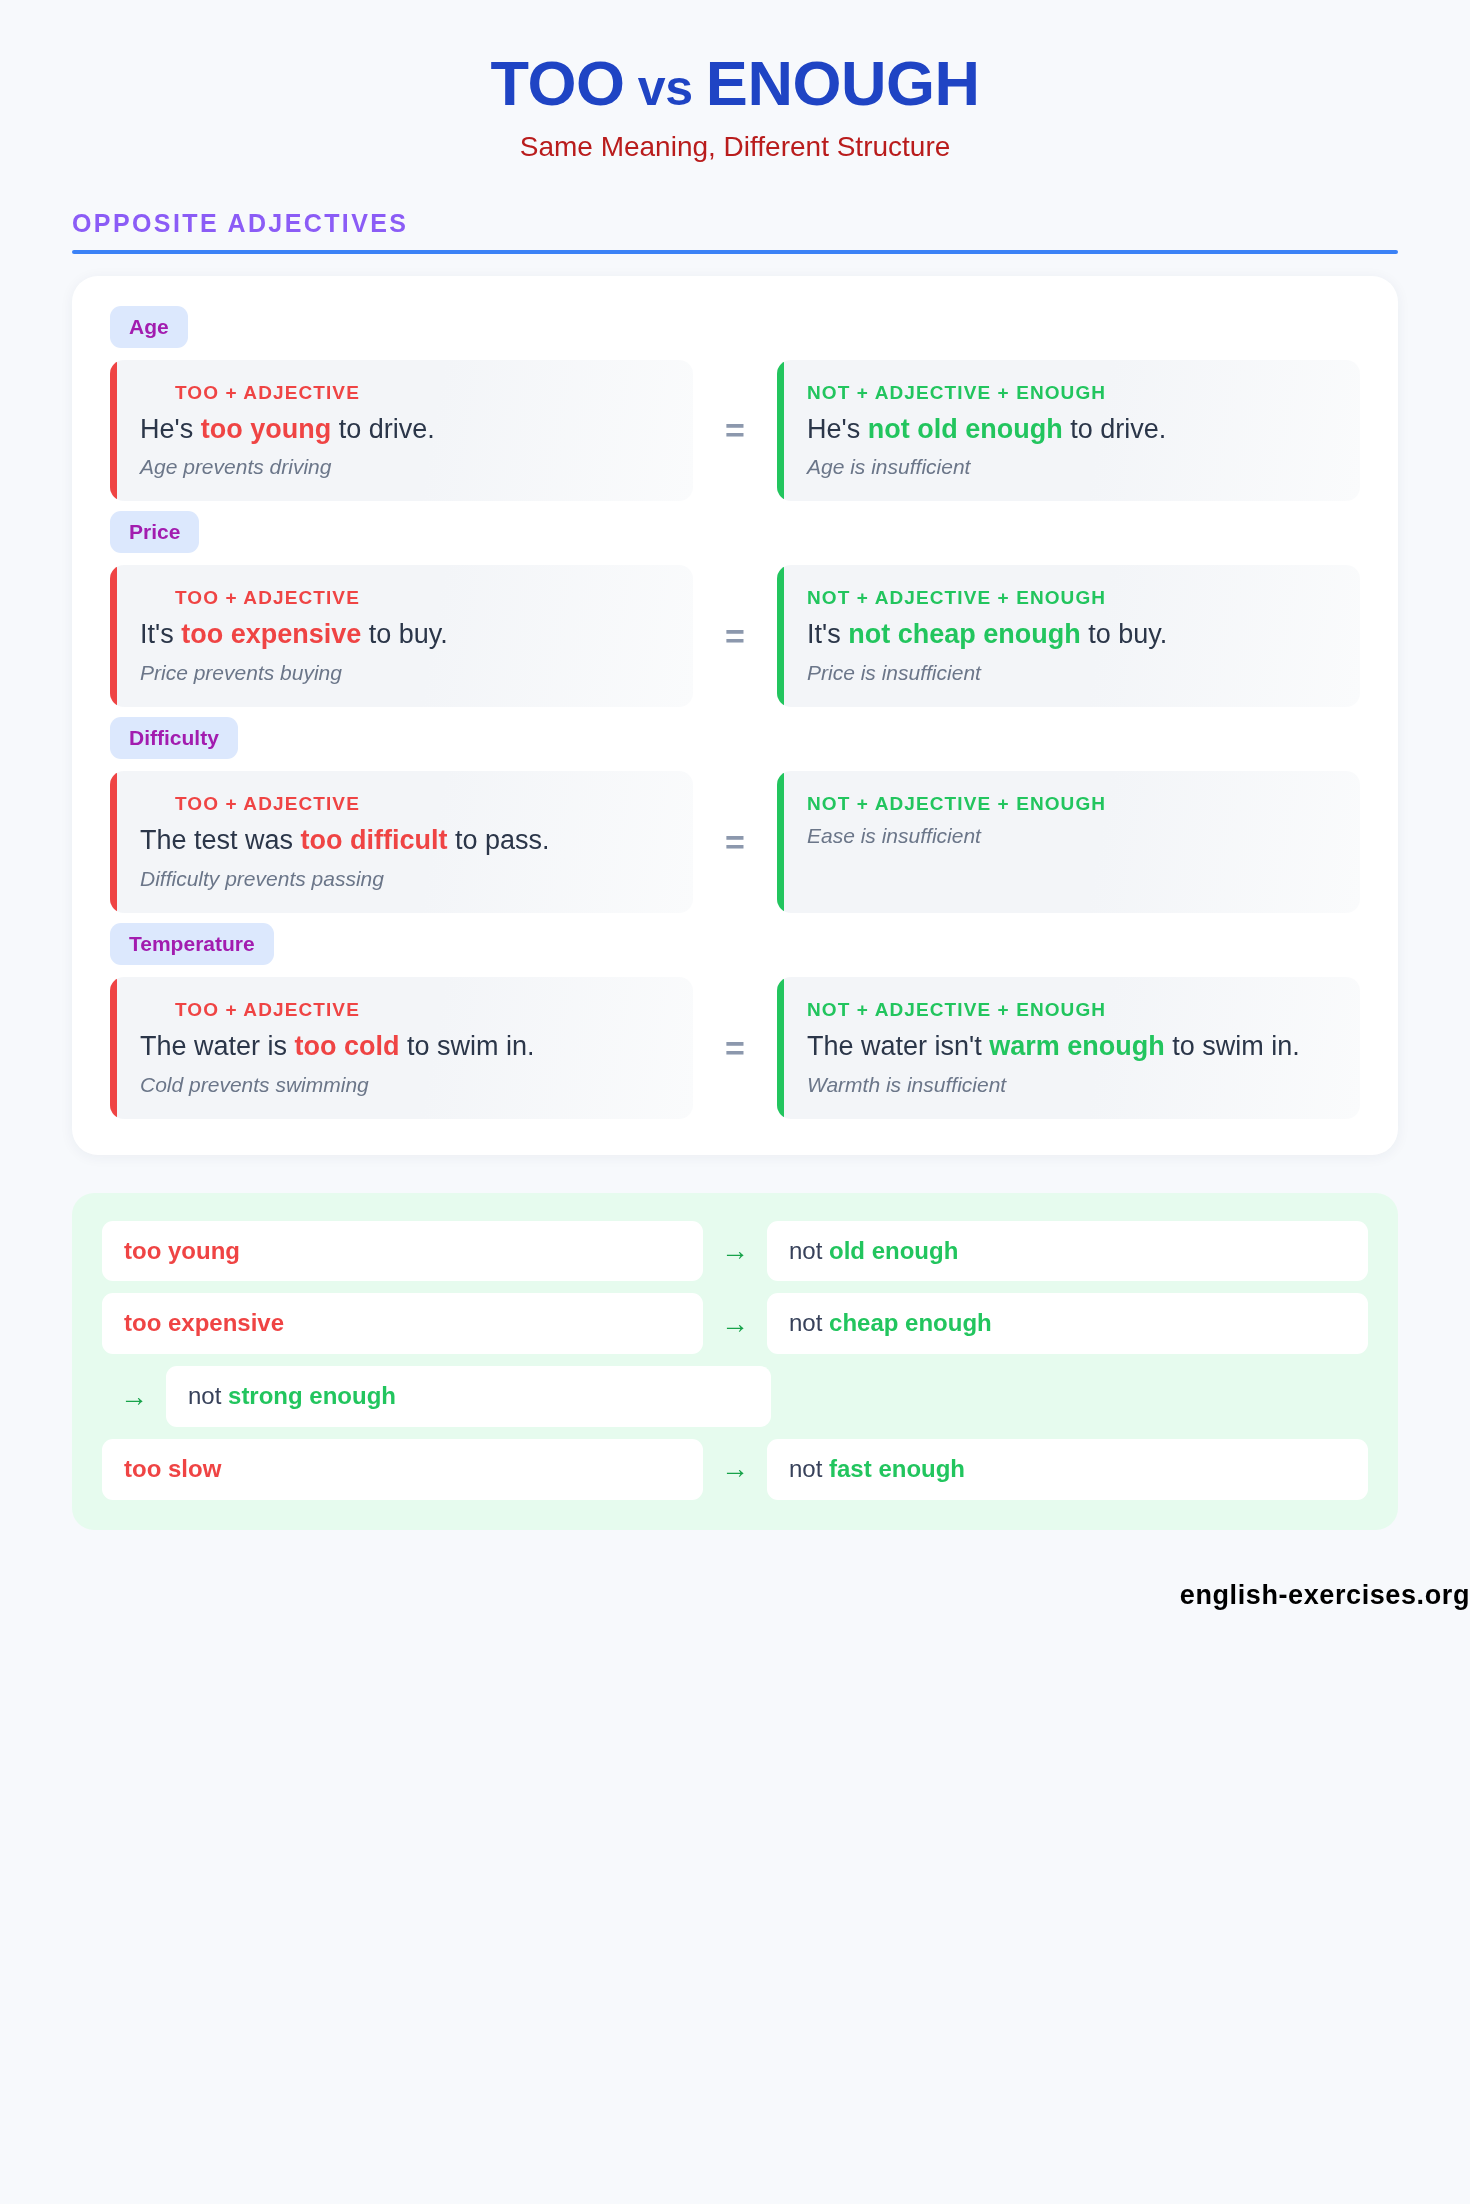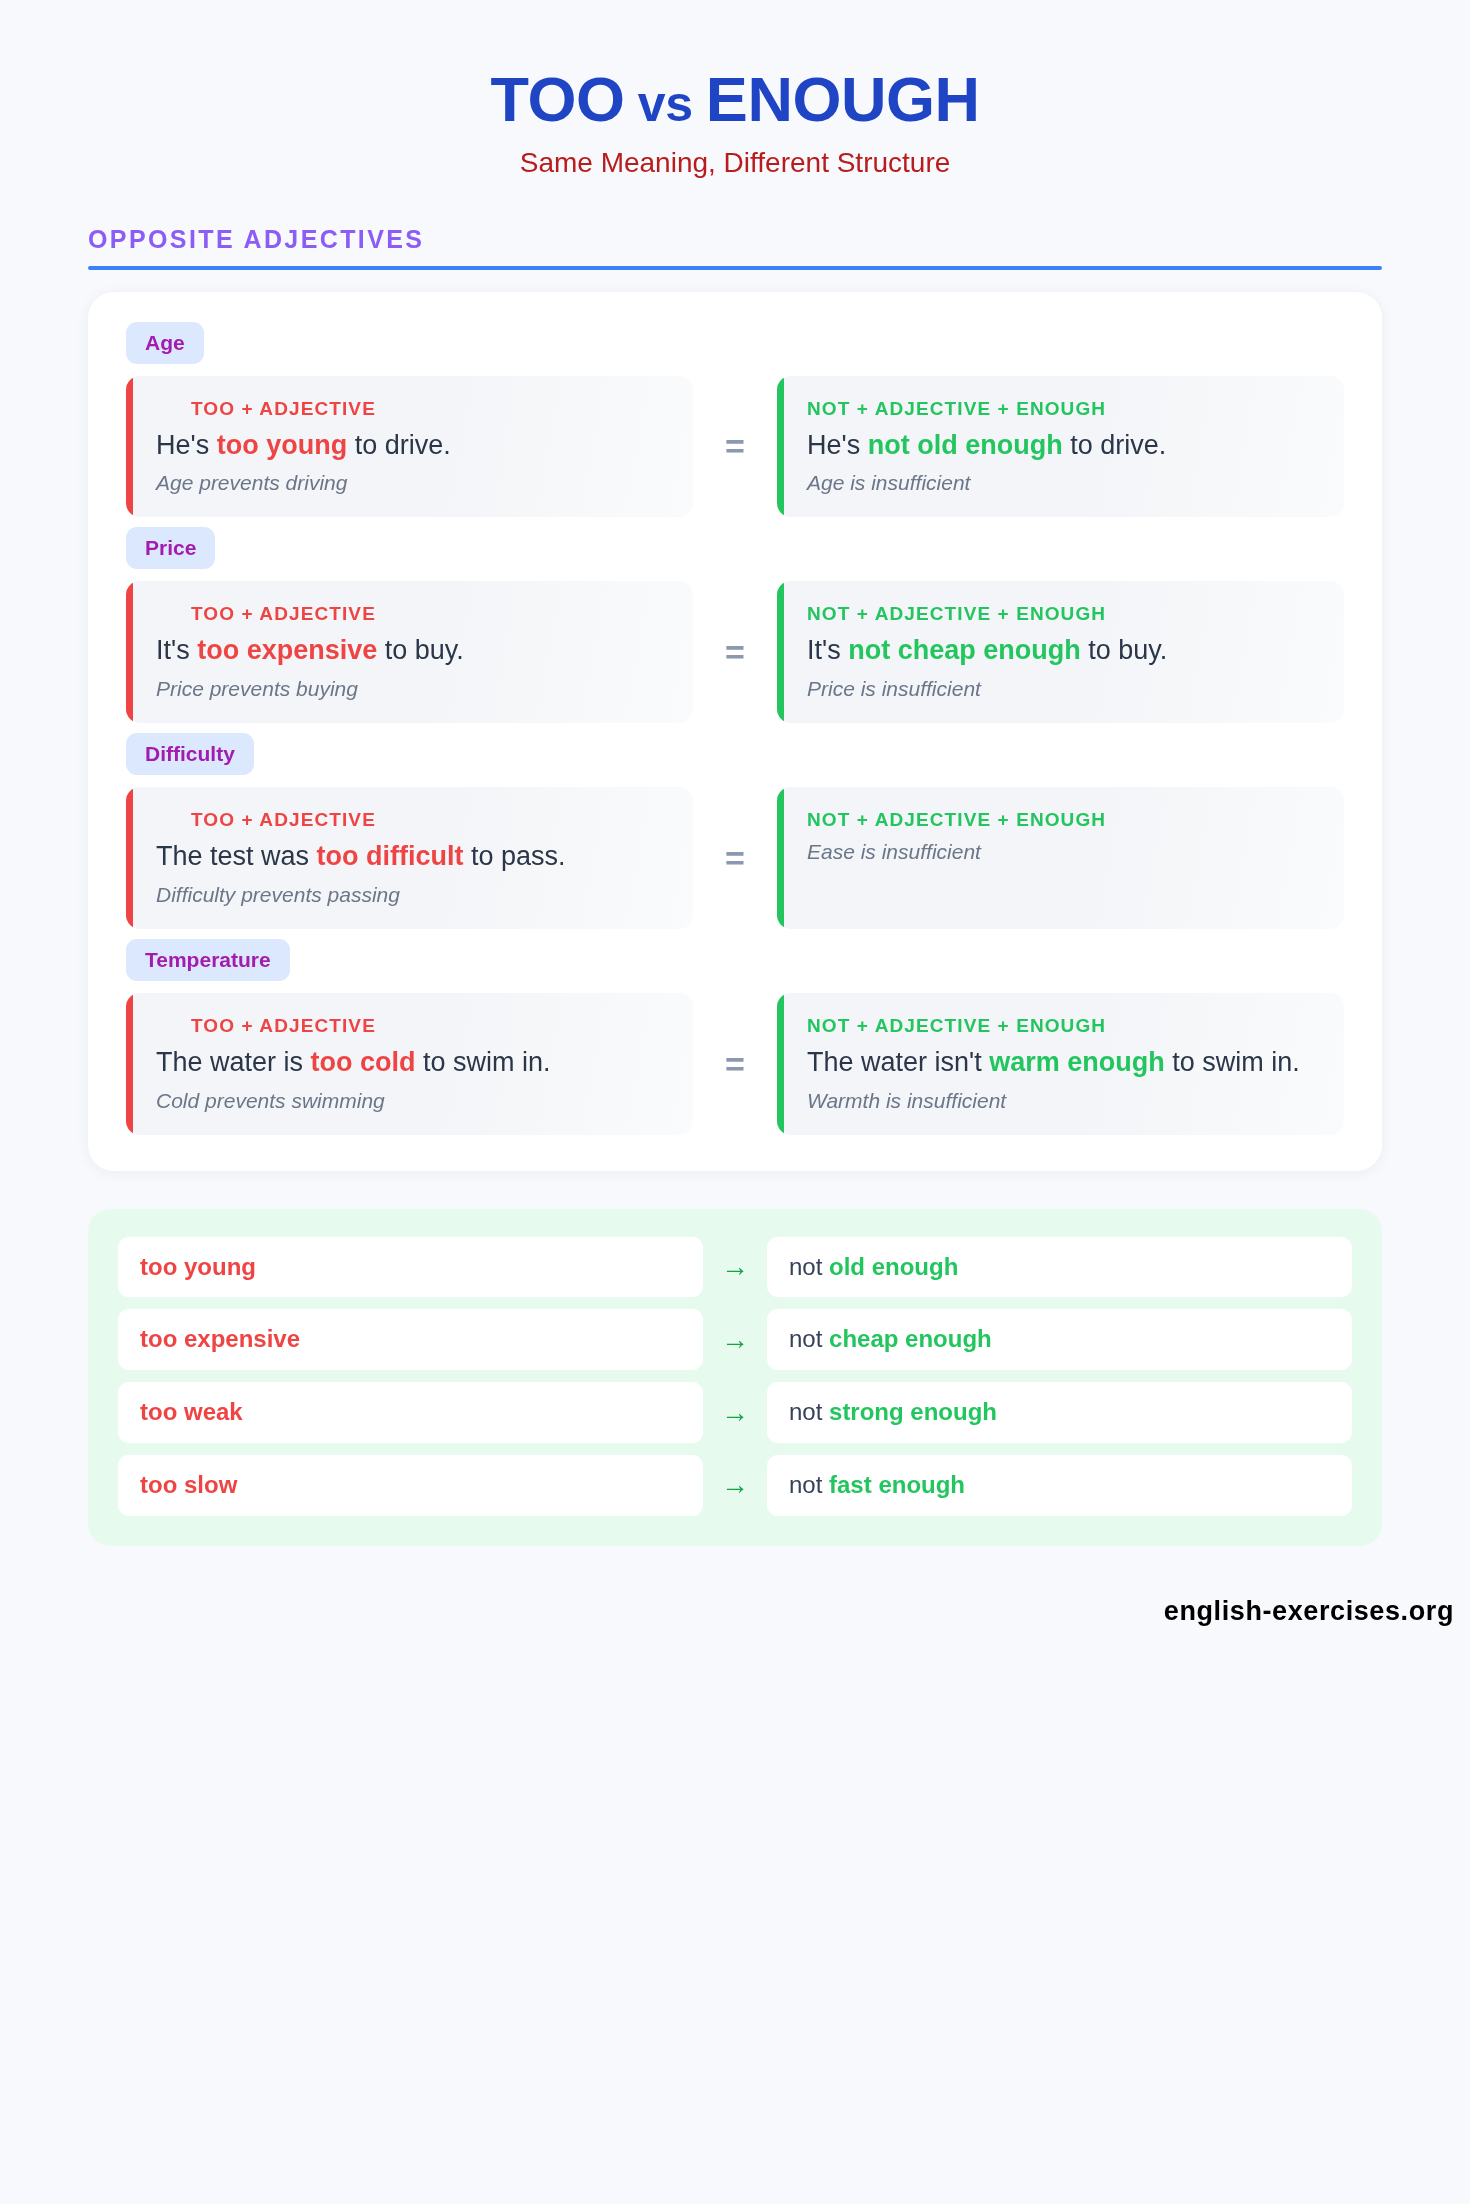--- a/index.html
+++ b/index.html
@@ -9,21 +9,21 @@
     height: 2204px;
     background: #f7f9fc;
     font-family: "Liberation Sans", sans-serif;
   }
 
   .page {
     width: 1470px;
     height: 2204px;
     background: #f7f9fc;
     position: relative;
-    padding: 16px;
+    padding: 0;
   }
 
   
   .header { padding-top: 48px; text-align: center; }
 
   .main-title {
     font-size: 63px;
     font-weight: bold;
     color: #1f44c4;
     letter-spacing: -0.5px;
@@ -295,21 +295,20 @@
       <div class="guide-cell right"><span>not </span><b>old enough</b></div>
     </div>
 
     <div class="guide-row">
       <div class="guide-cell left">too expensive</div>
       <div class="guide-arrow">→</div>
       <div class="guide-cell right"><span>not </span><b>cheap enough</b></div>
     </div>
 
     <div class="guide-row">
-      <div class="guide-cell left">too weak</div>
       <div class="guide-arrow">→</div>
       <div class="guide-cell right"><span>not </span><b>strong enough</b></div>
     </div>
 
     <div class="guide-row">
       <div class="guide-cell left">too slow</div>
       <div class="guide-arrow">→</div>
       <div class="guide-cell right"><span>not </span><b>fast enough</b></div>
     </div>
   </div>

